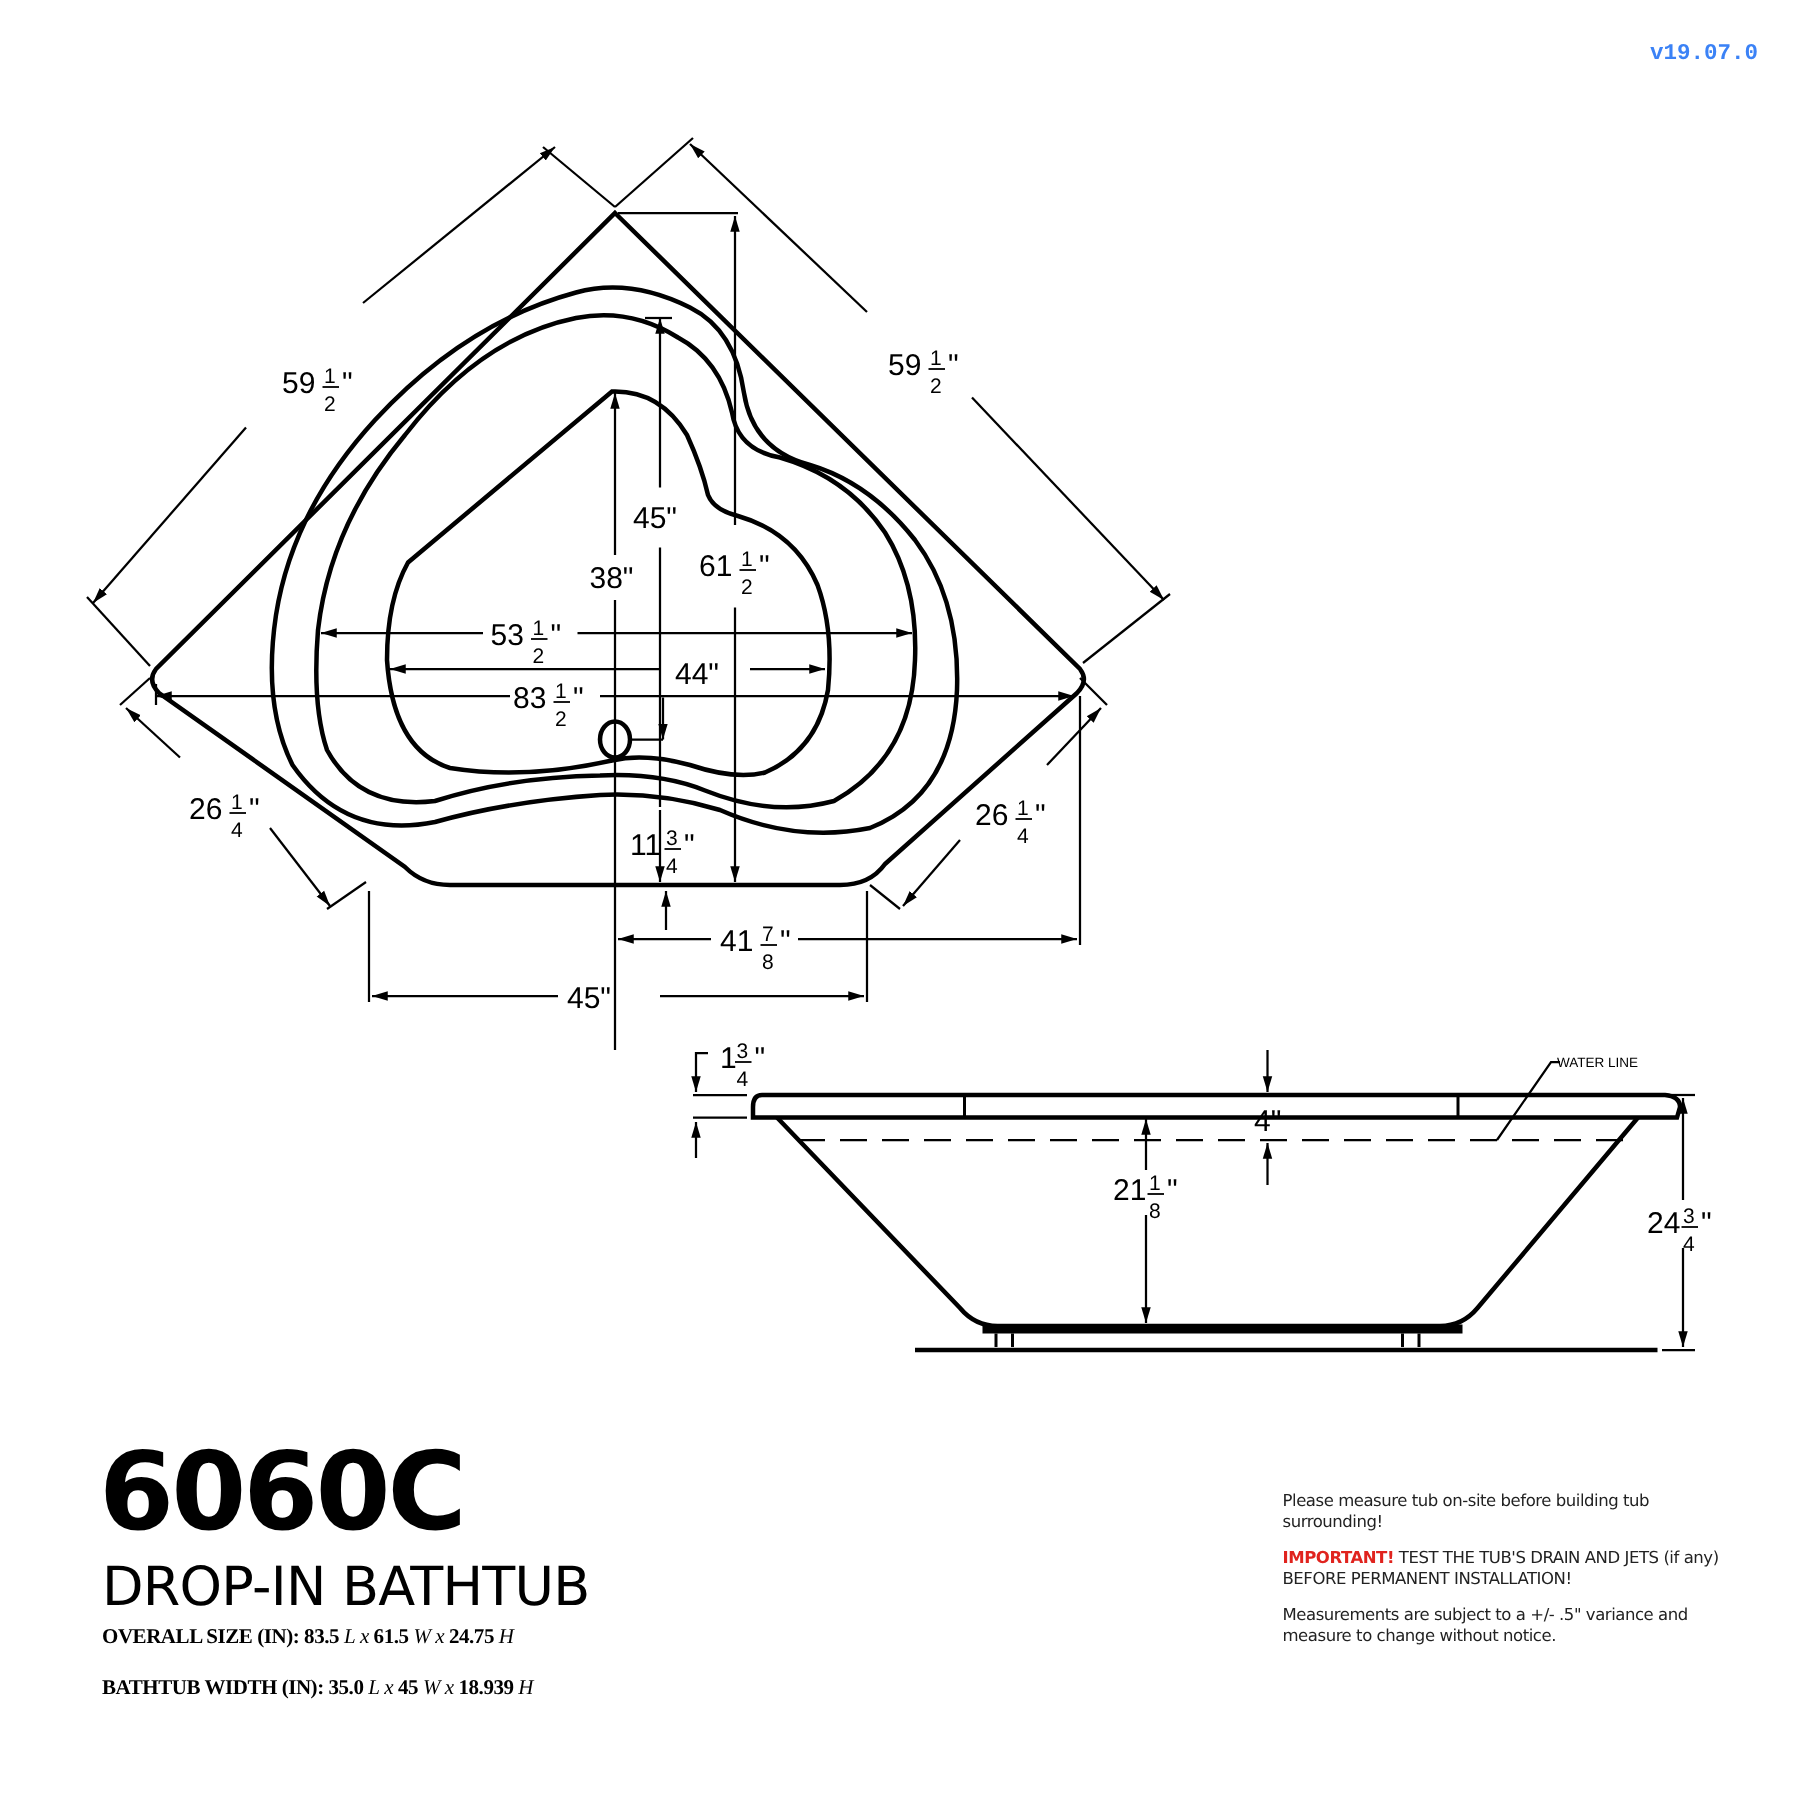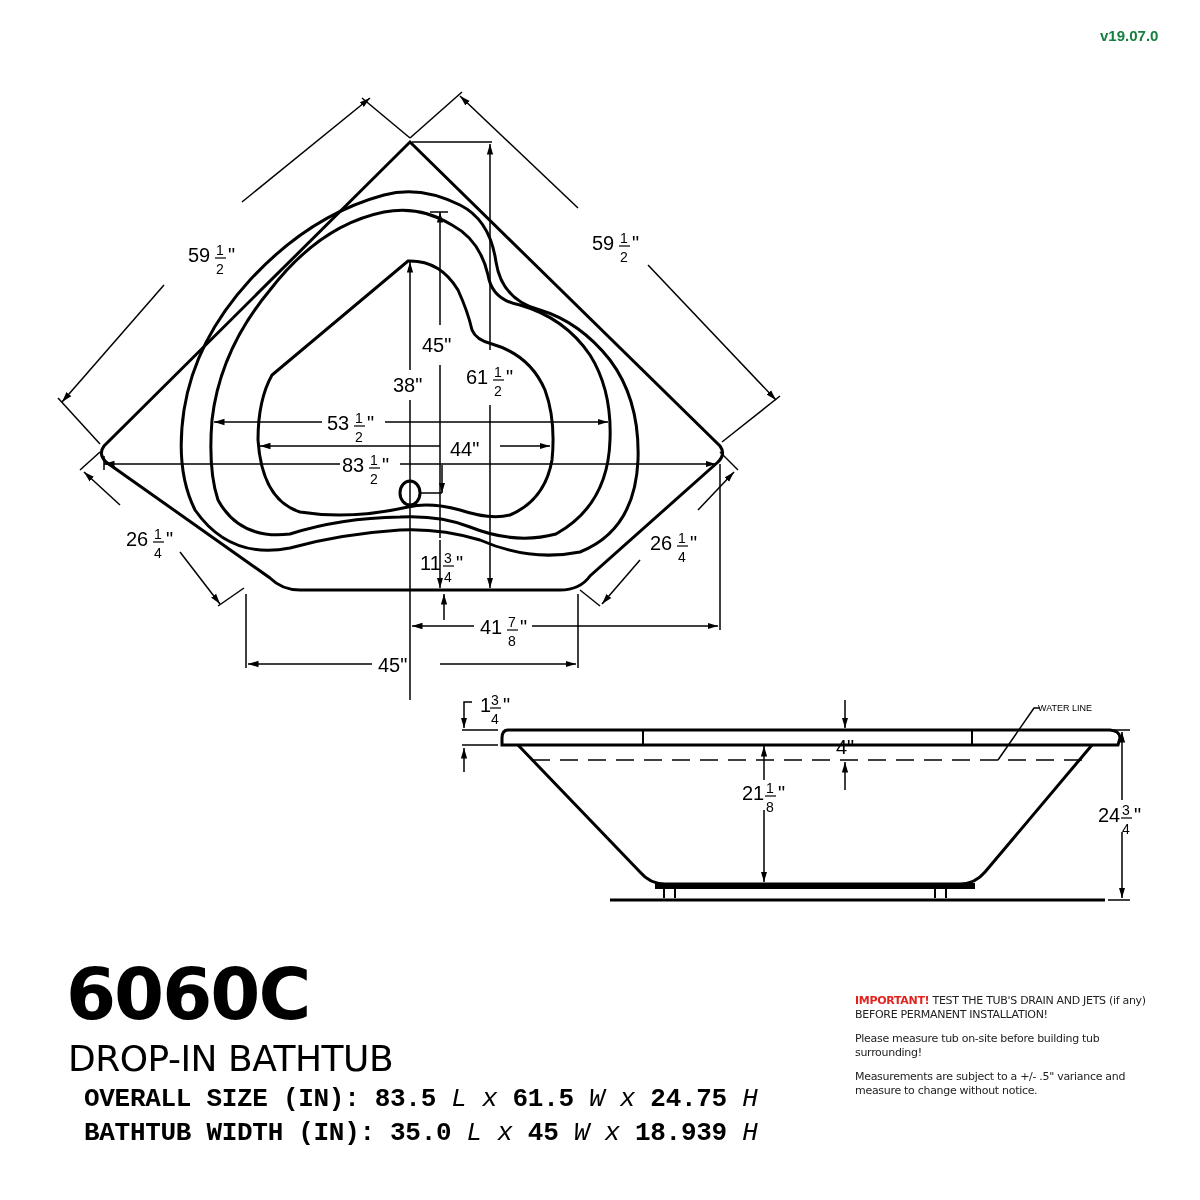--- a/index.html
+++ b/index.html
@@ -1,22 +1,22 @@
 <!DOCTYPE html>
 <html><head>
 <meta charset="utf-8">
 <style>
   html, body { margin: 0; padding: 0; background: #ffffff; }
   body { width: 1200px; height: 1200px; position: relative; overflow: hidden; font-family: "Liberation Sans", sans-serif; color: #000; }
-  .version { position: absolute; left: 1100px; top: 27px; font-size: 15px; font-weight: bold; color: #15803d; font-family: Liberation Sans, sans-serif; }
+  .version { position: absolute; left: 1100px; top: 27px; font-size: 15px; font-weight: bold; color: #3b82f6; font-family: Liberation Mono, monospace; }
   svg.drawing { position: absolute; left: 0; top: 0; }
   .dim { font-family: "Liberation Sans", sans-serif; fill: #000; }
   .model { position: absolute; left: 66px; top: 958px; font-size: 72px; font-weight: bold; font-family: "DejaVu Sans", sans-serif; letter-spacing: -2px; line-height: 1; }
   .type { position: absolute; left: 68px; top: 1038px; font-size: 36px; font-weight: normal; font-family: "DejaVu Sans", sans-serif; letter-spacing: -0.5px; }
-  .spec { position: absolute; left: 84px; font-size: 26px; font-weight: bold; font-family: Liberation Mono, monospace; letter-spacing: -0.3px; white-space: nowrap; }
+  .spec { position: absolute; left: 68px; font-size: 14px; font-weight: bold; font-family: Liberation Serif, serif; letter-spacing: -0.3px; white-space: nowrap; }
   .spec i { font-weight: normal; font-style: italic; }
   .spec1 { top: 1084px; }
   .spec2 { top: 1118px; }
   .notes { position: absolute; left: 855px; top: 994px; width: 310px; font-size: 11px; line-height: 14px; font-family: "DejaVu Sans", sans-serif; color: #222; letter-spacing: -0.3px; }
   .notes p { margin: 0 0 10px 0; }
   .important { color: #e0231e; font-weight: bold; }
 </style>
 </head>
 <body>
 
@@ -260,16 +260,16 @@
   <i>L</i>
   <i>x</i>
   <span>45</span>
   <i>W</i>
   <i>x</i>
   <span>18.939</span>
   <i>H</i>
 </div>
 
 <div class="notes">
+  <p>Please measure tub on-site before building tub surrounding!</p>
   <p><span class="important">IMPORTANT!</span><span> TEST THE TUB'S DRAIN AND JETS (if any) BEFORE PERMANENT INSTALLATION!</span></p>
-  <p>Please measure tub on-site before building tub surrounding!</p>
   <p>Measurements are subject to a +/- .5" variance and measure to change without notice.</p>
 </div>
 
 </body></html>

